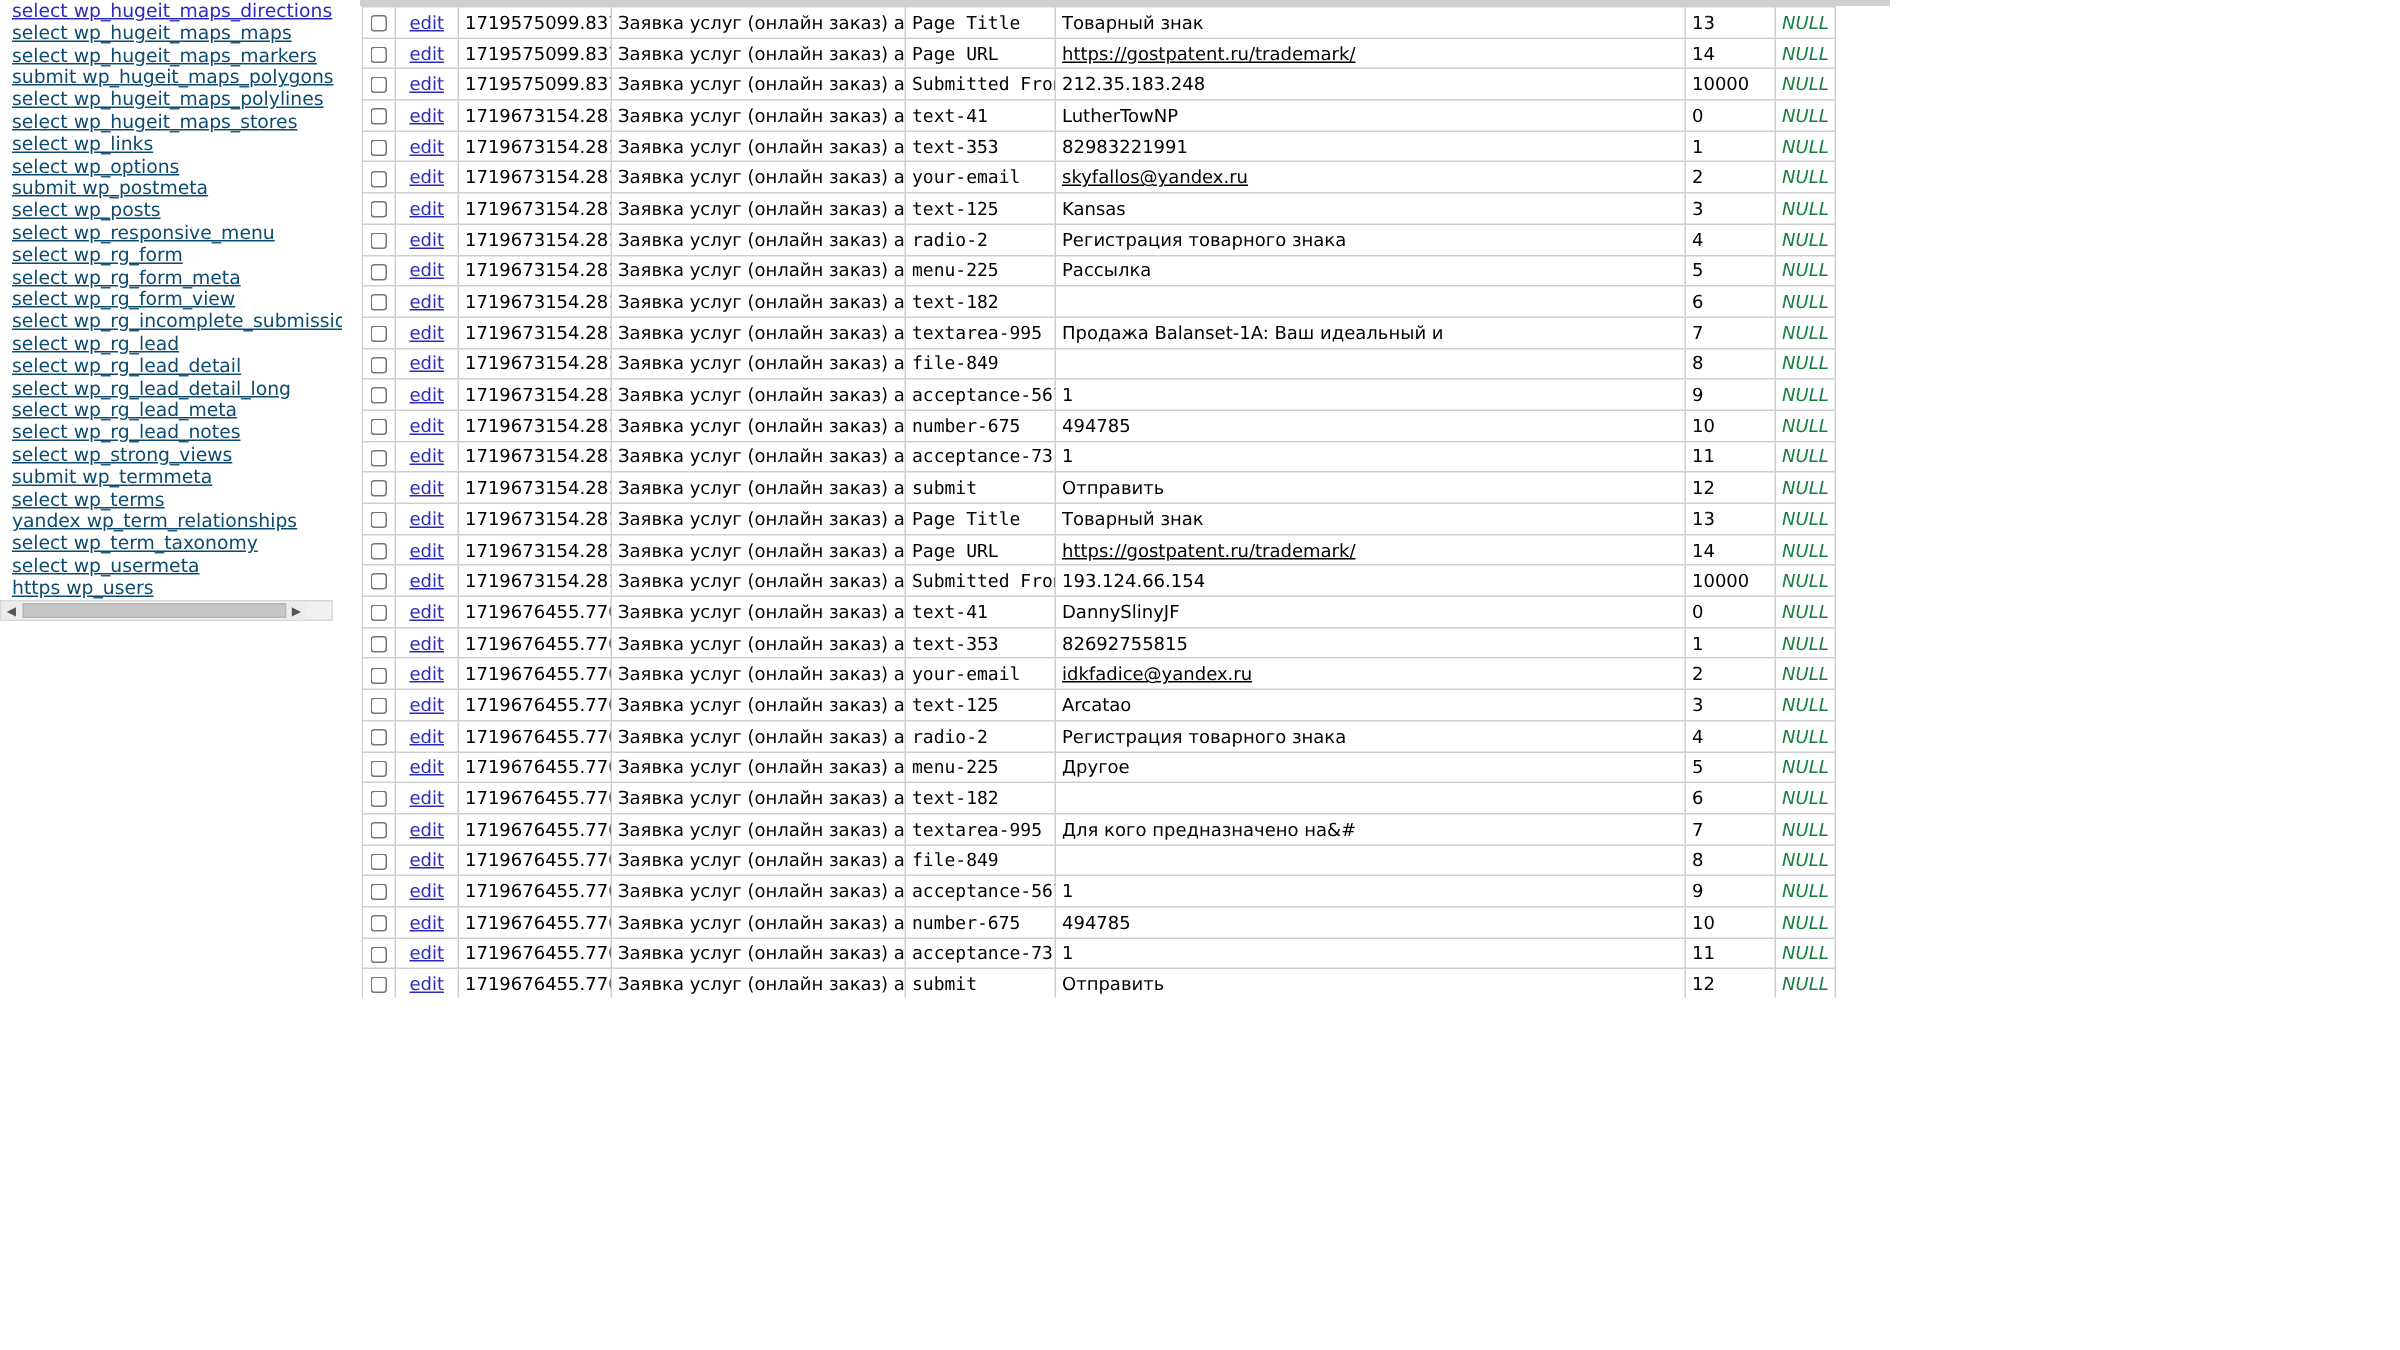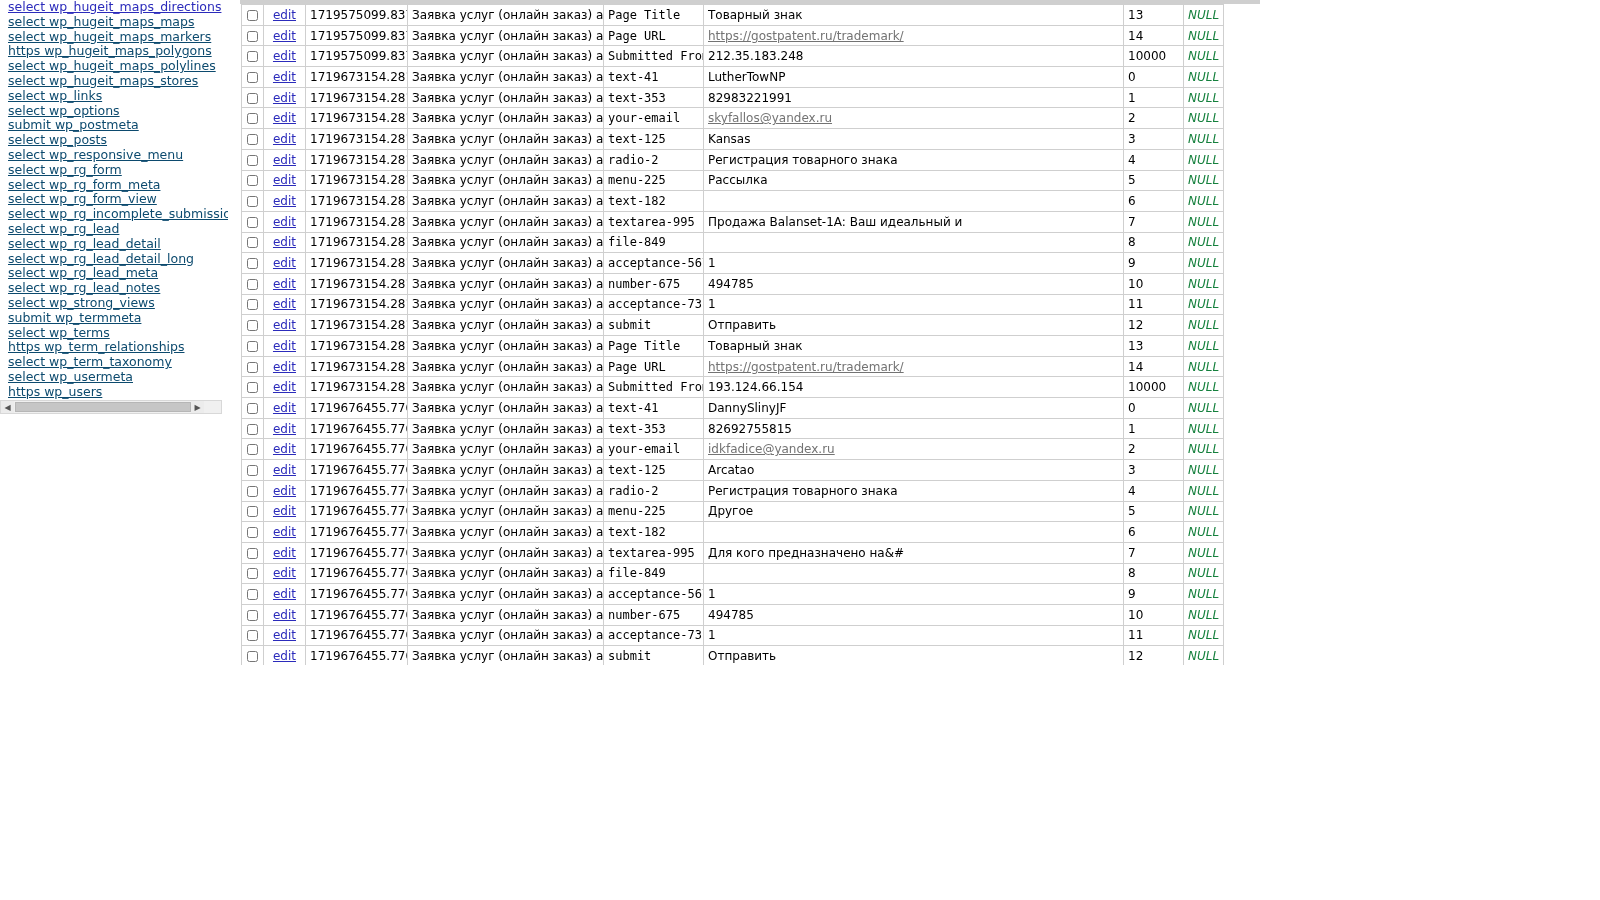--- a/index.html
+++ b/index.html
@@ -84,59 +84,59 @@
   col.c-order { width: 60px; }
   col.c-null  { width: 40px; }
 
   td.c-check { text-align: center; padding: 0; }
   td.c-check input {
     width: 11px; height: 11px; margin: 0; padding: 0; vertical-align: middle;
   }
   td.c-edit { text-align: center; padding: 0; }
   td.c-edit a { color: #2b2bbb; text-decoration: underline; font-size: 12px; }
   td.c-id { font-family: "DejaVu Sans", "Liberation Sans", sans-serif; }
-  td.c-value a { color: #737373; text-decoration: underline; }
+  td.c-value a { color: #000000; text-decoration: underline; }
   td.c-null { font-style: italic; color: #15803d; }
   td.c-field { font-family: "DejaVu Sans Mono", "Liberation Mono", monospace; font-size: 11.5px; }
 
   .row-last td { border-bottom: none; }
 </style>
 </head>
 <body>
 
 <div id="app">
 
   <div class="top-strip"></div>
 
   <div class="sidebar">
     <ul class="sidebar-list" id="sidebar-list">
         <li class="sidebar-item first"><a href="#">select wp_hugeit_maps_directions</a></li>
         <li class="sidebar-item"><a href="#">select wp_hugeit_maps_maps</a></li>
         <li class="sidebar-item"><a href="#">select wp_hugeit_maps_markers</a></li>
-        <li class="sidebar-item"><a href="#">https wp_hugeit_maps_polygons</a></li>
+        <li class="sidebar-item"><a href="#">submit wp_hugeit_maps_polygons</a></li>
         <li class="sidebar-item"><a href="#">select wp_hugeit_maps_polylines</a></li>
         <li class="sidebar-item"><a href="#">select wp_hugeit_maps_stores</a></li>
         <li class="sidebar-item"><a href="#">select wp_links</a></li>
         <li class="sidebar-item"><a href="#">select wp_options</a></li>
         <li class="sidebar-item"><a href="#">submit wp_postmeta</a></li>
         <li class="sidebar-item"><a href="#">select wp_posts</a></li>
         <li class="sidebar-item"><a href="#">select wp_responsive_menu</a></li>
         <li class="sidebar-item"><a href="#">select wp_rg_form</a></li>
         <li class="sidebar-item"><a href="#">select wp_rg_form_meta</a></li>
         <li class="sidebar-item"><a href="#">select wp_rg_form_view</a></li>
         <li class="sidebar-item"><a href="#">select wp_rg_incomplete_submissio</a></li>
         <li class="sidebar-item"><a href="#">select wp_rg_lead</a></li>
         <li class="sidebar-item"><a href="#">select wp_rg_lead_detail</a></li>
         <li class="sidebar-item"><a href="#">select wp_rg_lead_detail_long</a></li>
         <li class="sidebar-item"><a href="#">select wp_rg_lead_meta</a></li>
         <li class="sidebar-item"><a href="#">select wp_rg_lead_notes</a></li>
         <li class="sidebar-item"><a href="#">select wp_strong_views</a></li>
         <li class="sidebar-item"><a href="#">submit wp_termmeta</a></li>
         <li class="sidebar-item"><a href="#">select wp_terms</a></li>
-        <li class="sidebar-item"><a href="#">https wp_term_relationships</a></li>
+        <li class="sidebar-item"><a href="#">yandex wp_term_relationships</a></li>
         <li class="sidebar-item"><a href="#">select wp_term_taxonomy</a></li>
         <li class="sidebar-item"><a href="#">select wp_usermeta</a></li>
         <li class="sidebar-item"><a href="#">https wp_users</a></li>
       </ul>
   </div>
 
   <div class="hscroll">
     <div class="arrow">◀</div>
     <div class="thumb"></div>
     <div class="arrow">▶</div>

